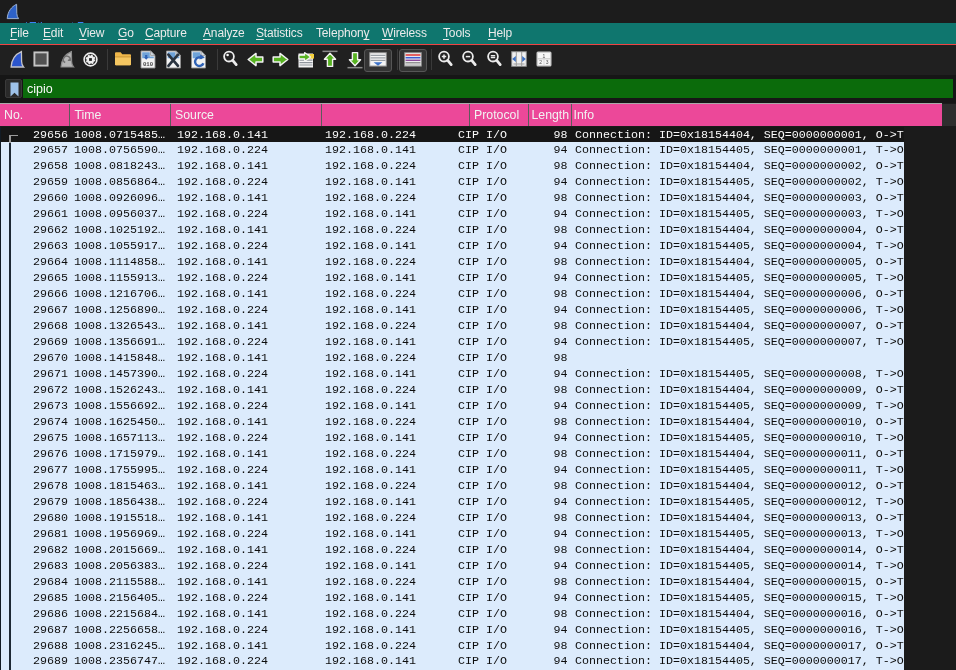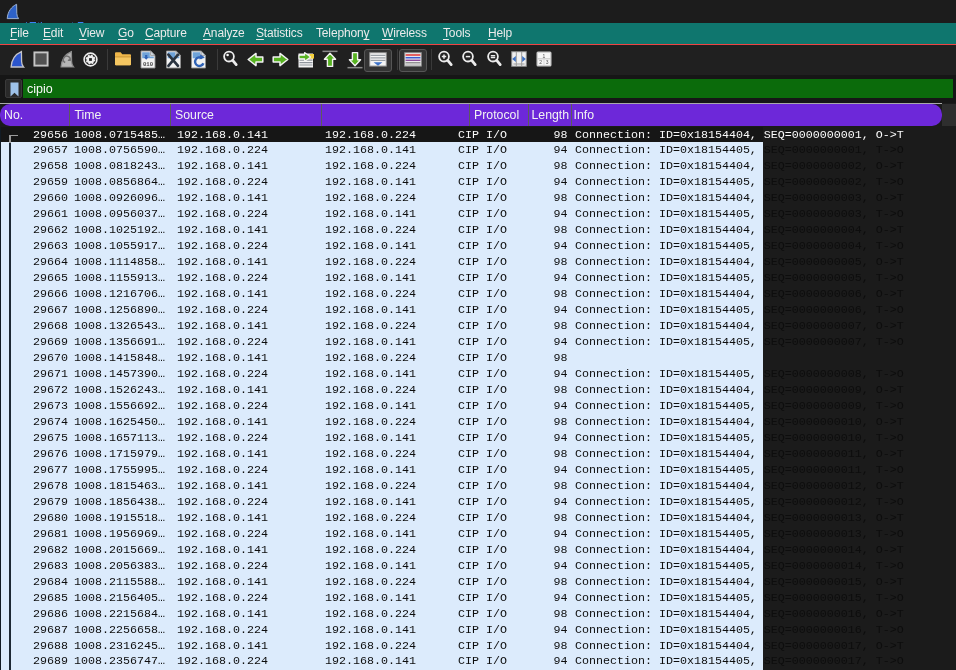--- a/index.html
+++ b/index.html
@@ -8,24 +8,24 @@
 #menubar span{position:absolute;top:0;line-height:20px;font-size:12px;color:#ebebeb;letter-spacing:-0.15px;}
 #menubar u{text-decoration:underline;text-underline-offset:2px;}
 #toolbar{position:absolute;left:0;top:45px;width:956px;height:30px;background:#202020;}
 .tsep{position:absolute;top:4px;height:21px;width:1px;background:#3a3a3a;}
 .tbtn{position:absolute;top:3.5px;width:28px;height:23px;border:1px solid #565656;border-radius:3px;background:#343434;}
 #filterbar{position:absolute;left:0;top:75px;width:956px;height:28px;background:#161616;}
 #bkbtn{position:absolute;left:4.5px;top:3.8px;width:17.5px;height:19.6px;background:#2a2a2a;border:1px solid #3a3a3a;border-radius:2px;}
 #ffield{position:absolute;left:22.5px;top:4px;width:930px;height:19.4px;background:#0b6b0b;}
 #ffield .txt{position:absolute;left:4.5px;top:0;line-height:20px;font-size:12.5px;color:#f8f8f8;}
 #hdrline{position:absolute;left:0;top:103px;width:942px;height:1px;background:#a9a9a9;}
-#header{position:absolute;left:0;top:104px;width:942px;height:22px;background:#6d28d9;border-radius:10px;}#hcorner{position:absolute;left:942px;top:104px;width:14px;height:22px;background:#2e2e2e;}
+#header{position:absolute;left:0;top:104px;width:942px;height:22px;background:#ec4899;}#hcorner{position:absolute;left:942px;top:104px;width:14px;height:22px;background:#2e2e2e;}
 #header span{position:absolute;top:0;line-height:22px;font-size:12.3px;color:#f2f2f2;}
 #header .vs{position:absolute;top:0;height:22px;width:1px;background:#5c5c5c;}
-#rows{position:absolute;left:0;top:126.5px;width:763px;height:543.5px;background:#dcebfc;}
+#rows{position:absolute;left:0;top:126.5px;width:904px;height:543.5px;background:#dcebfc;}
 .r{position:relative;height:15.97px;font-family:"Liberation Mono",monospace;font-size:11.67px;color:#0d0d0d;}
 .r span{position:absolute;top:0;line-height:16px;white-space:pre;}
 .r .no{left:0;width:68px;text-align:right;}
 .r .tm{left:74px;}
 .r .sr{left:177px;}
 .r .ds{left:325px;}
 .r .pr{left:458px;}
 .r .ln{left:532px;width:35.5px;text-align:right;}
 .r .inf{left:575px;text-align:center;}
 .sel{background:#161616;color:#fafafa;}

